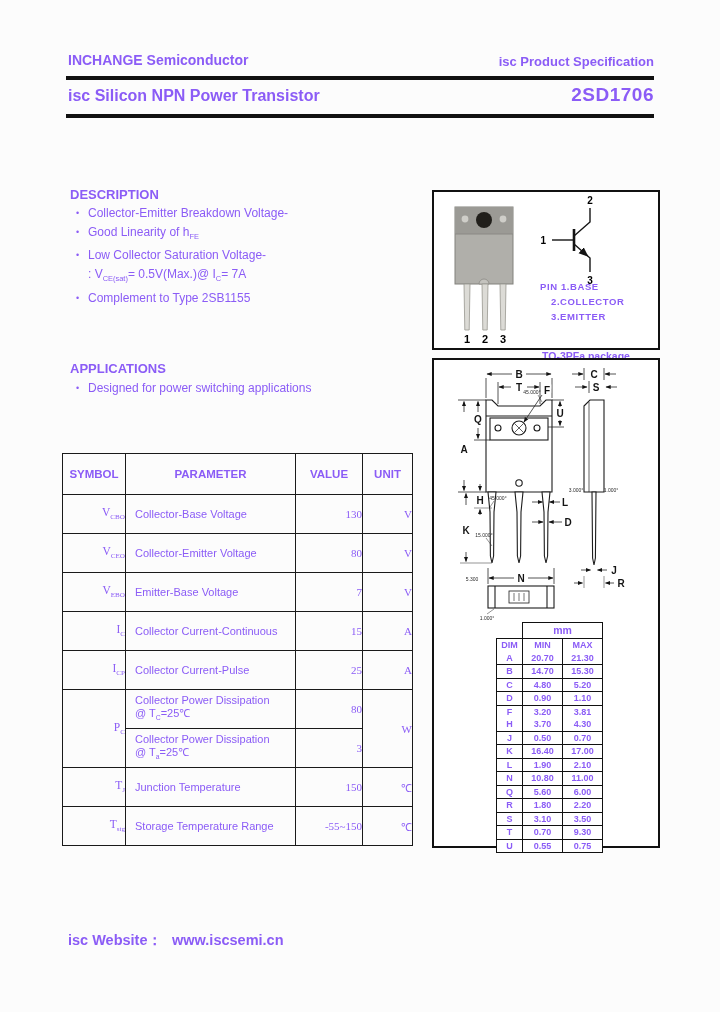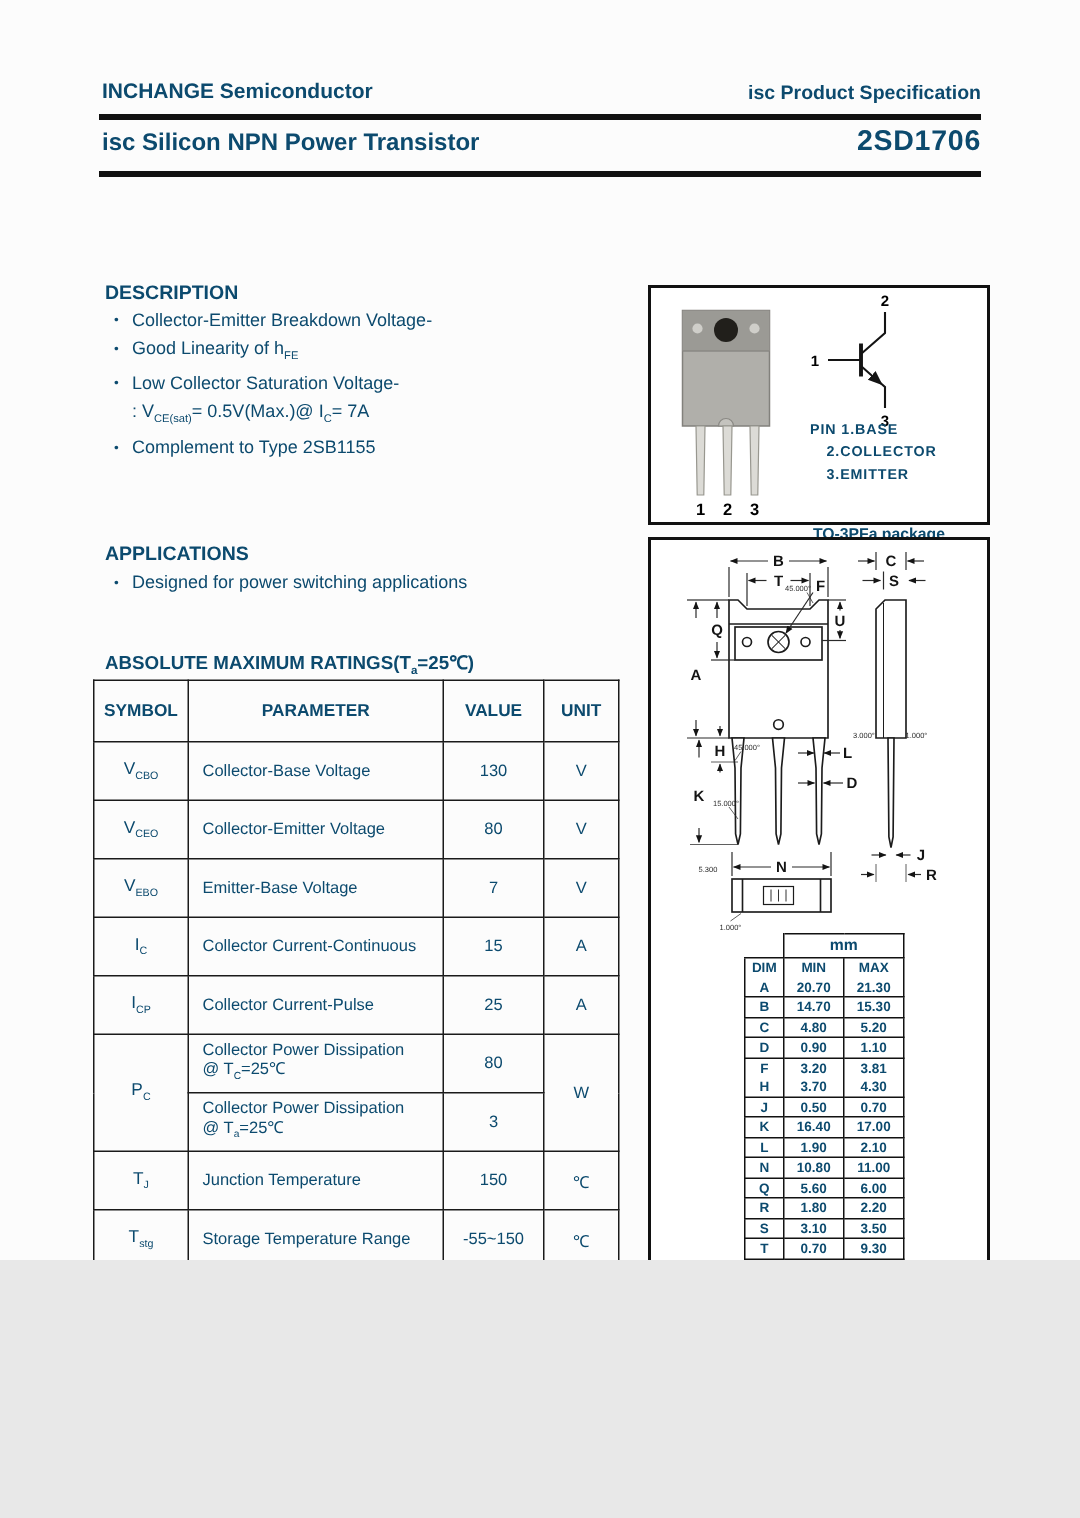--- a/index.html
+++ b/index.html
@@ -1,17 +1,17 @@
 <!DOCTYPE html>
 <html><head>
 <meta charset="utf-8">
 <style>
   html,body{margin:0;padding:0;background:#e8e8e8;}
-  .page{position:relative;width:720px;height:840px;background:#fcfcfc;
-        font-family:"Liberation Sans",sans-serif;color:#0c4a6e;overflow:hidden;margin:0 auto;}
+  .page{position:relative;width:720px;height:1012px;background:#fcfcfc;
+        font-family:"Liberation Sans",sans-serif;color:#8b5cf6;overflow:hidden;margin:0 auto;}
   .abs{position:absolute;}
   sub{font-size:0.62em;}
   
   .hdr-left{left:68px;top:52px;font-size:14px;font-weight:bold;}
   .hdr-right{right:66px;top:54px;font-size:13px;font-weight:bold;}
   .rule{left:66px;width:588px;height:4px;background:#111;}
   .r1{top:76px;} .r2{top:114px;}
   .doc-title{left:68px;top:87px;font-size:16px;font-weight:bold;}
   .part-no{right:66px;top:84px;font-size:19px;font-weight:bold;letter-spacing:0.5px;margin-left:19px;}
   
@@ -22,21 +22,21 @@
   .tlines{left:74px;width:350px;font-size:12px;line-height:19px;}
   .d-lines{top:204px;} .a-lines{top:379px;}
   .tline{position:relative;padding-left:14px;white-space:nowrap;}
   .tline .blt{position:absolute;left:2px;top:0;font-size:9px;}
   
   .rt{left:62px;top:453px;border-collapse:collapse;table-layout:fixed;width:350px;
       font-size:11px;border-radius:22px;}
   .rt td,.rt th{border:1px solid #1a1a1a;padding:0;vertical-align:middle;}
   .rt th{height:40px;font-size:11.5px;}
   .rt tr{height:39px;}
-  .rt .c{text-align:center;}
+  .rt .c{text-align:right;font-family:Liberation Serif, serif;}
   .rt .p{text-align:left;padding-left:9px;line-height:13px;}
   .rt .sym{font-size:11.5px;}
   
   .pkg-box{left:432px;top:190px;width:224px;height:156px;border:2px solid #111;background:#fff;}
   .draw-box{left:432px;top:358px;width:224px;height:486px;border:2px solid #111;background:#fff;}
   .pkg-box svg,.draw-box svg{position:absolute;left:0;top:0;}
   .pin-line{position:absolute;font-size:9.5px;font-weight:bold;letter-spacing:0.6px;white-space:nowrap;}
   .pkg-name{position:absolute;font-size:10.5px;font-weight:bold;white-space:nowrap;margin-top:25px;}
   
   .dt{left:496px;top:622px;border-collapse:collapse;table-layout:fixed;width:106px;
@@ -70,21 +70,20 @@
       <div class="tline"><span class="blt">•</span><span>Low Collector Saturation Voltage-</span></div>
       <div class="tline"><span>: V</span><sub>CE(sat)</sub><span>= 0.5V(Max.)@ I</span><sub>C</sub><span>= 7A</span></div>
       <div class="tline"><span class="blt">•</span><span>Complement to Type 2SB1155</span></div>
     </div>
 
   <div class="abs sec app-h">APPLICATIONS</div>
   <div class="abs tlines a-lines" id="app-lines">
       <div class="tline"><span class="blt">•</span><span>Designed for power switching applications</span></div>
     </div>
 
-  <div class="abs sec abs-h"><span>ABSOLUTE MAXIMUM RATINGS(T</span><sub>a</sub><span>=25℃)</span></div>
 
   <table class="abs rt">
     <colgroup>
         <col style="width:63px">
         <col style="width:170px">
         <col style="width:67px">
         <col style="width:50px">
       </colgroup>
     <tbody>
         <tr>

